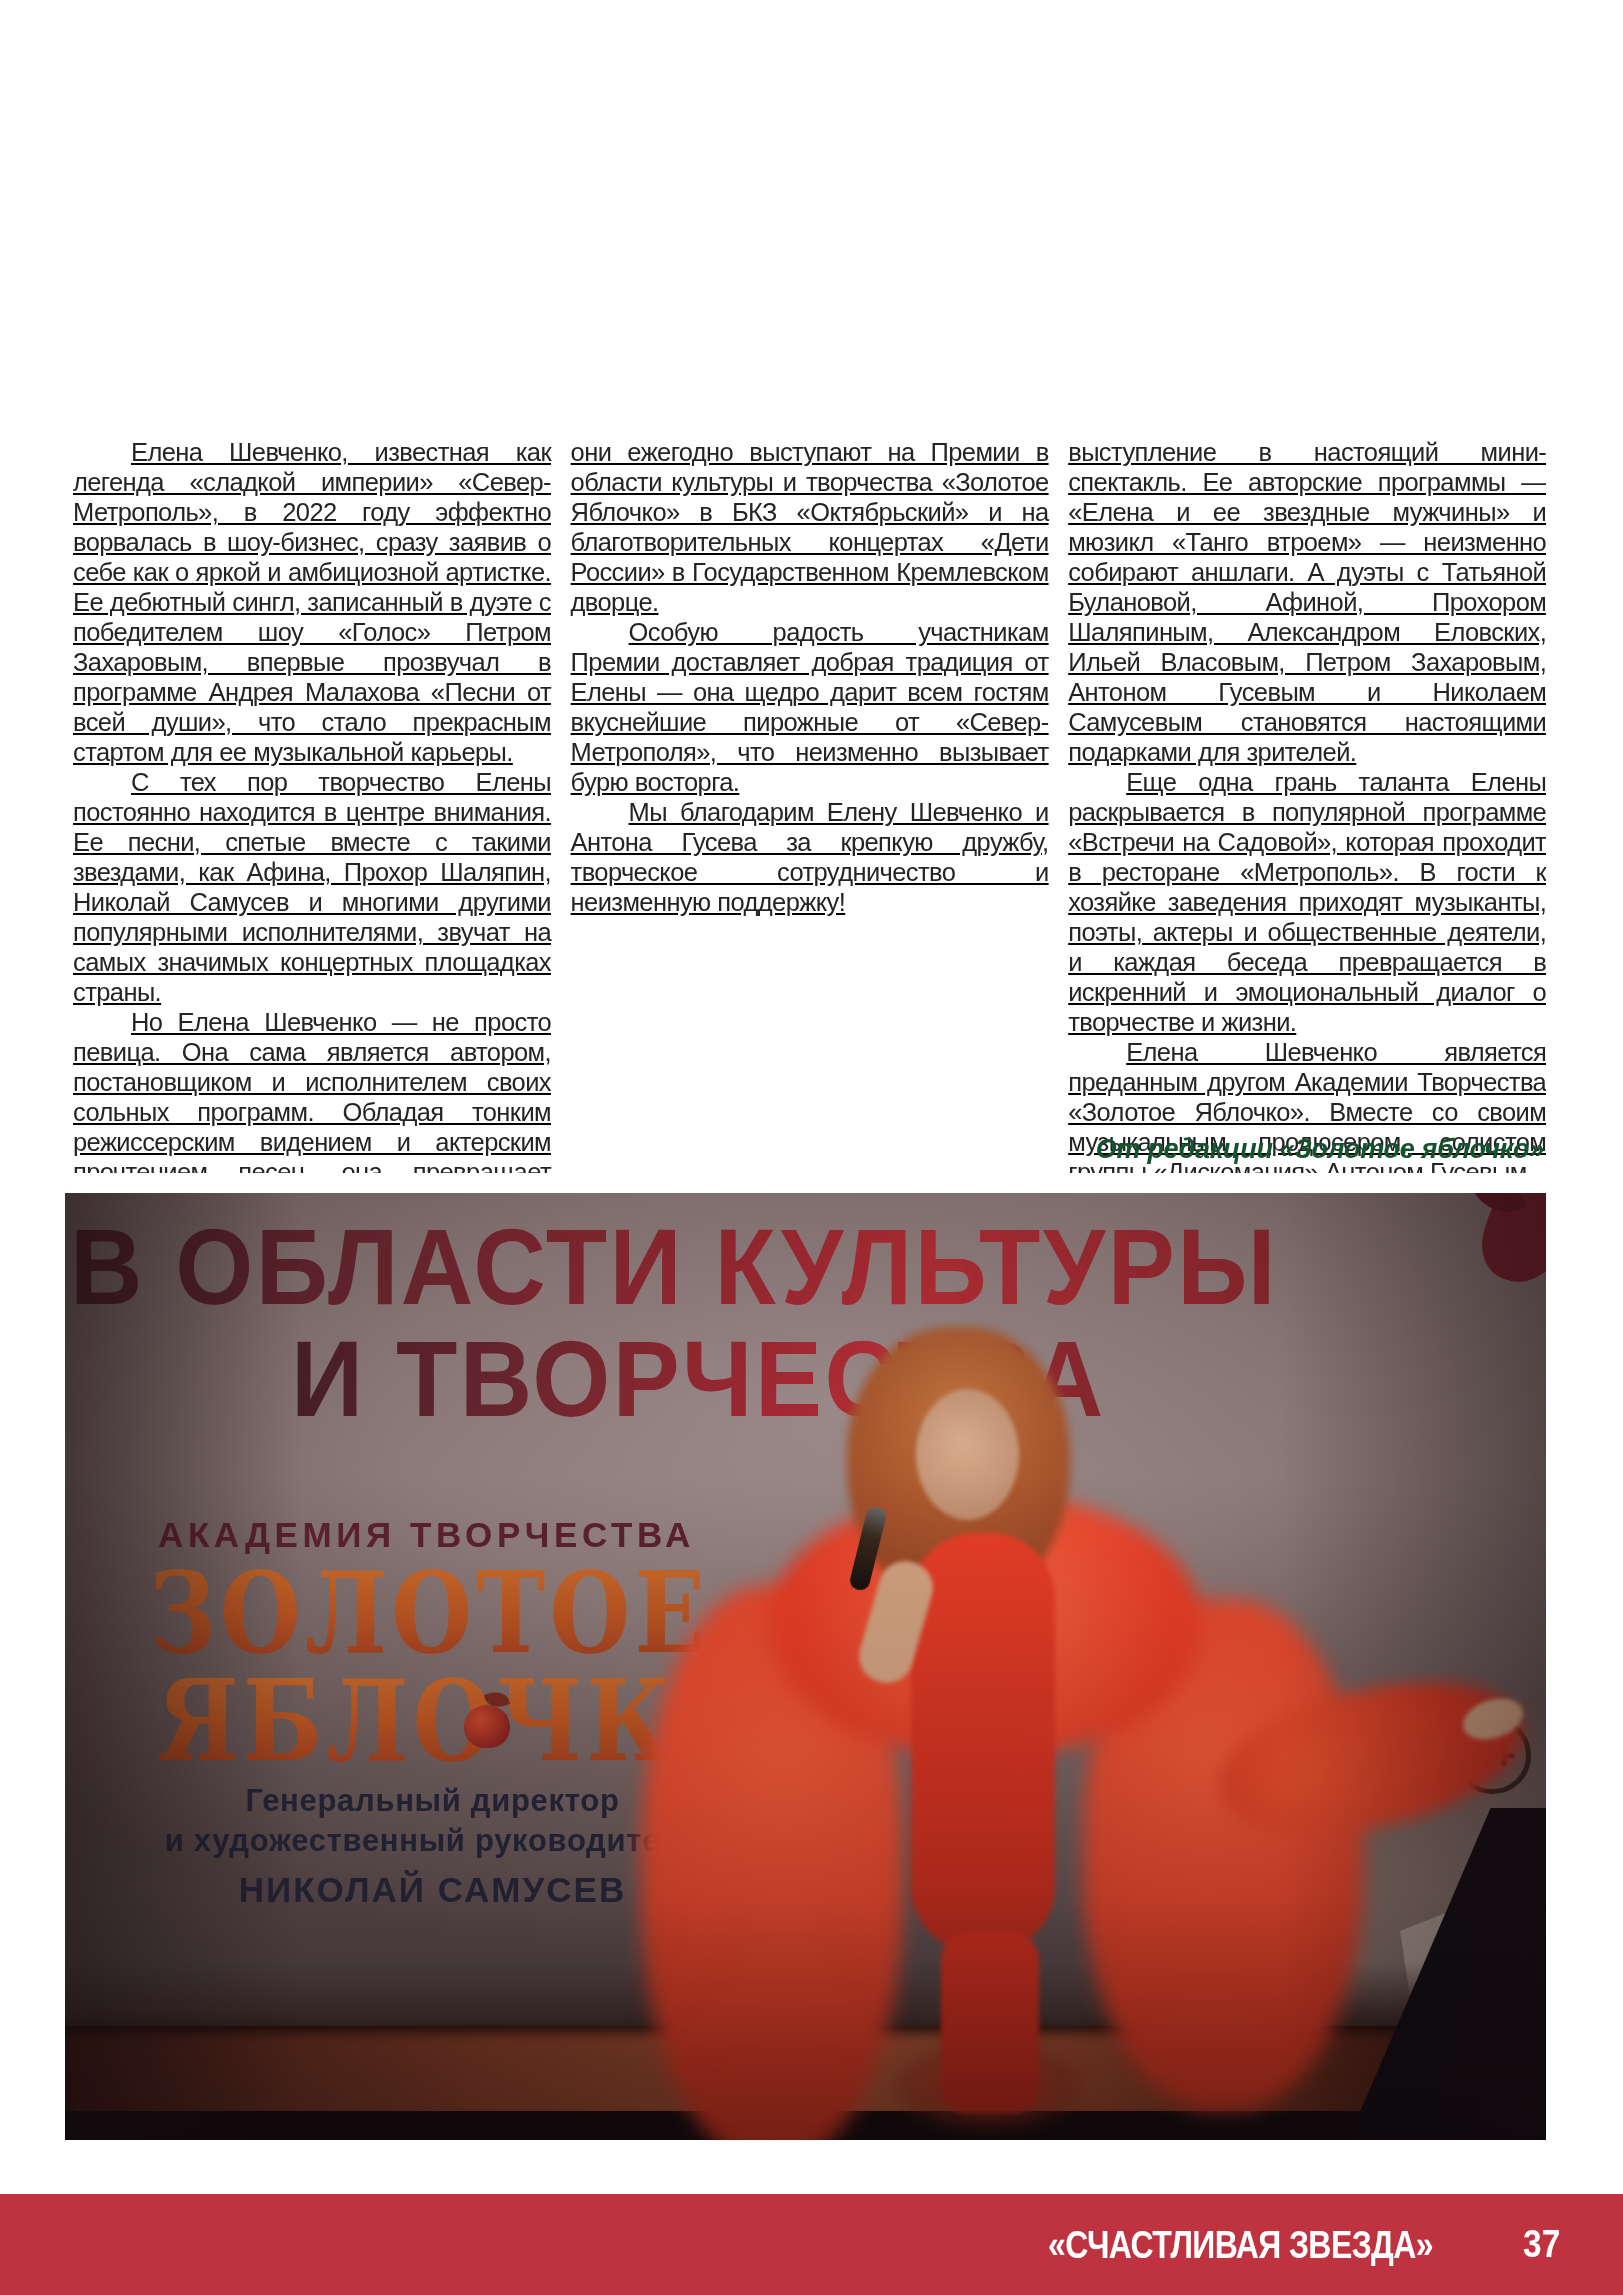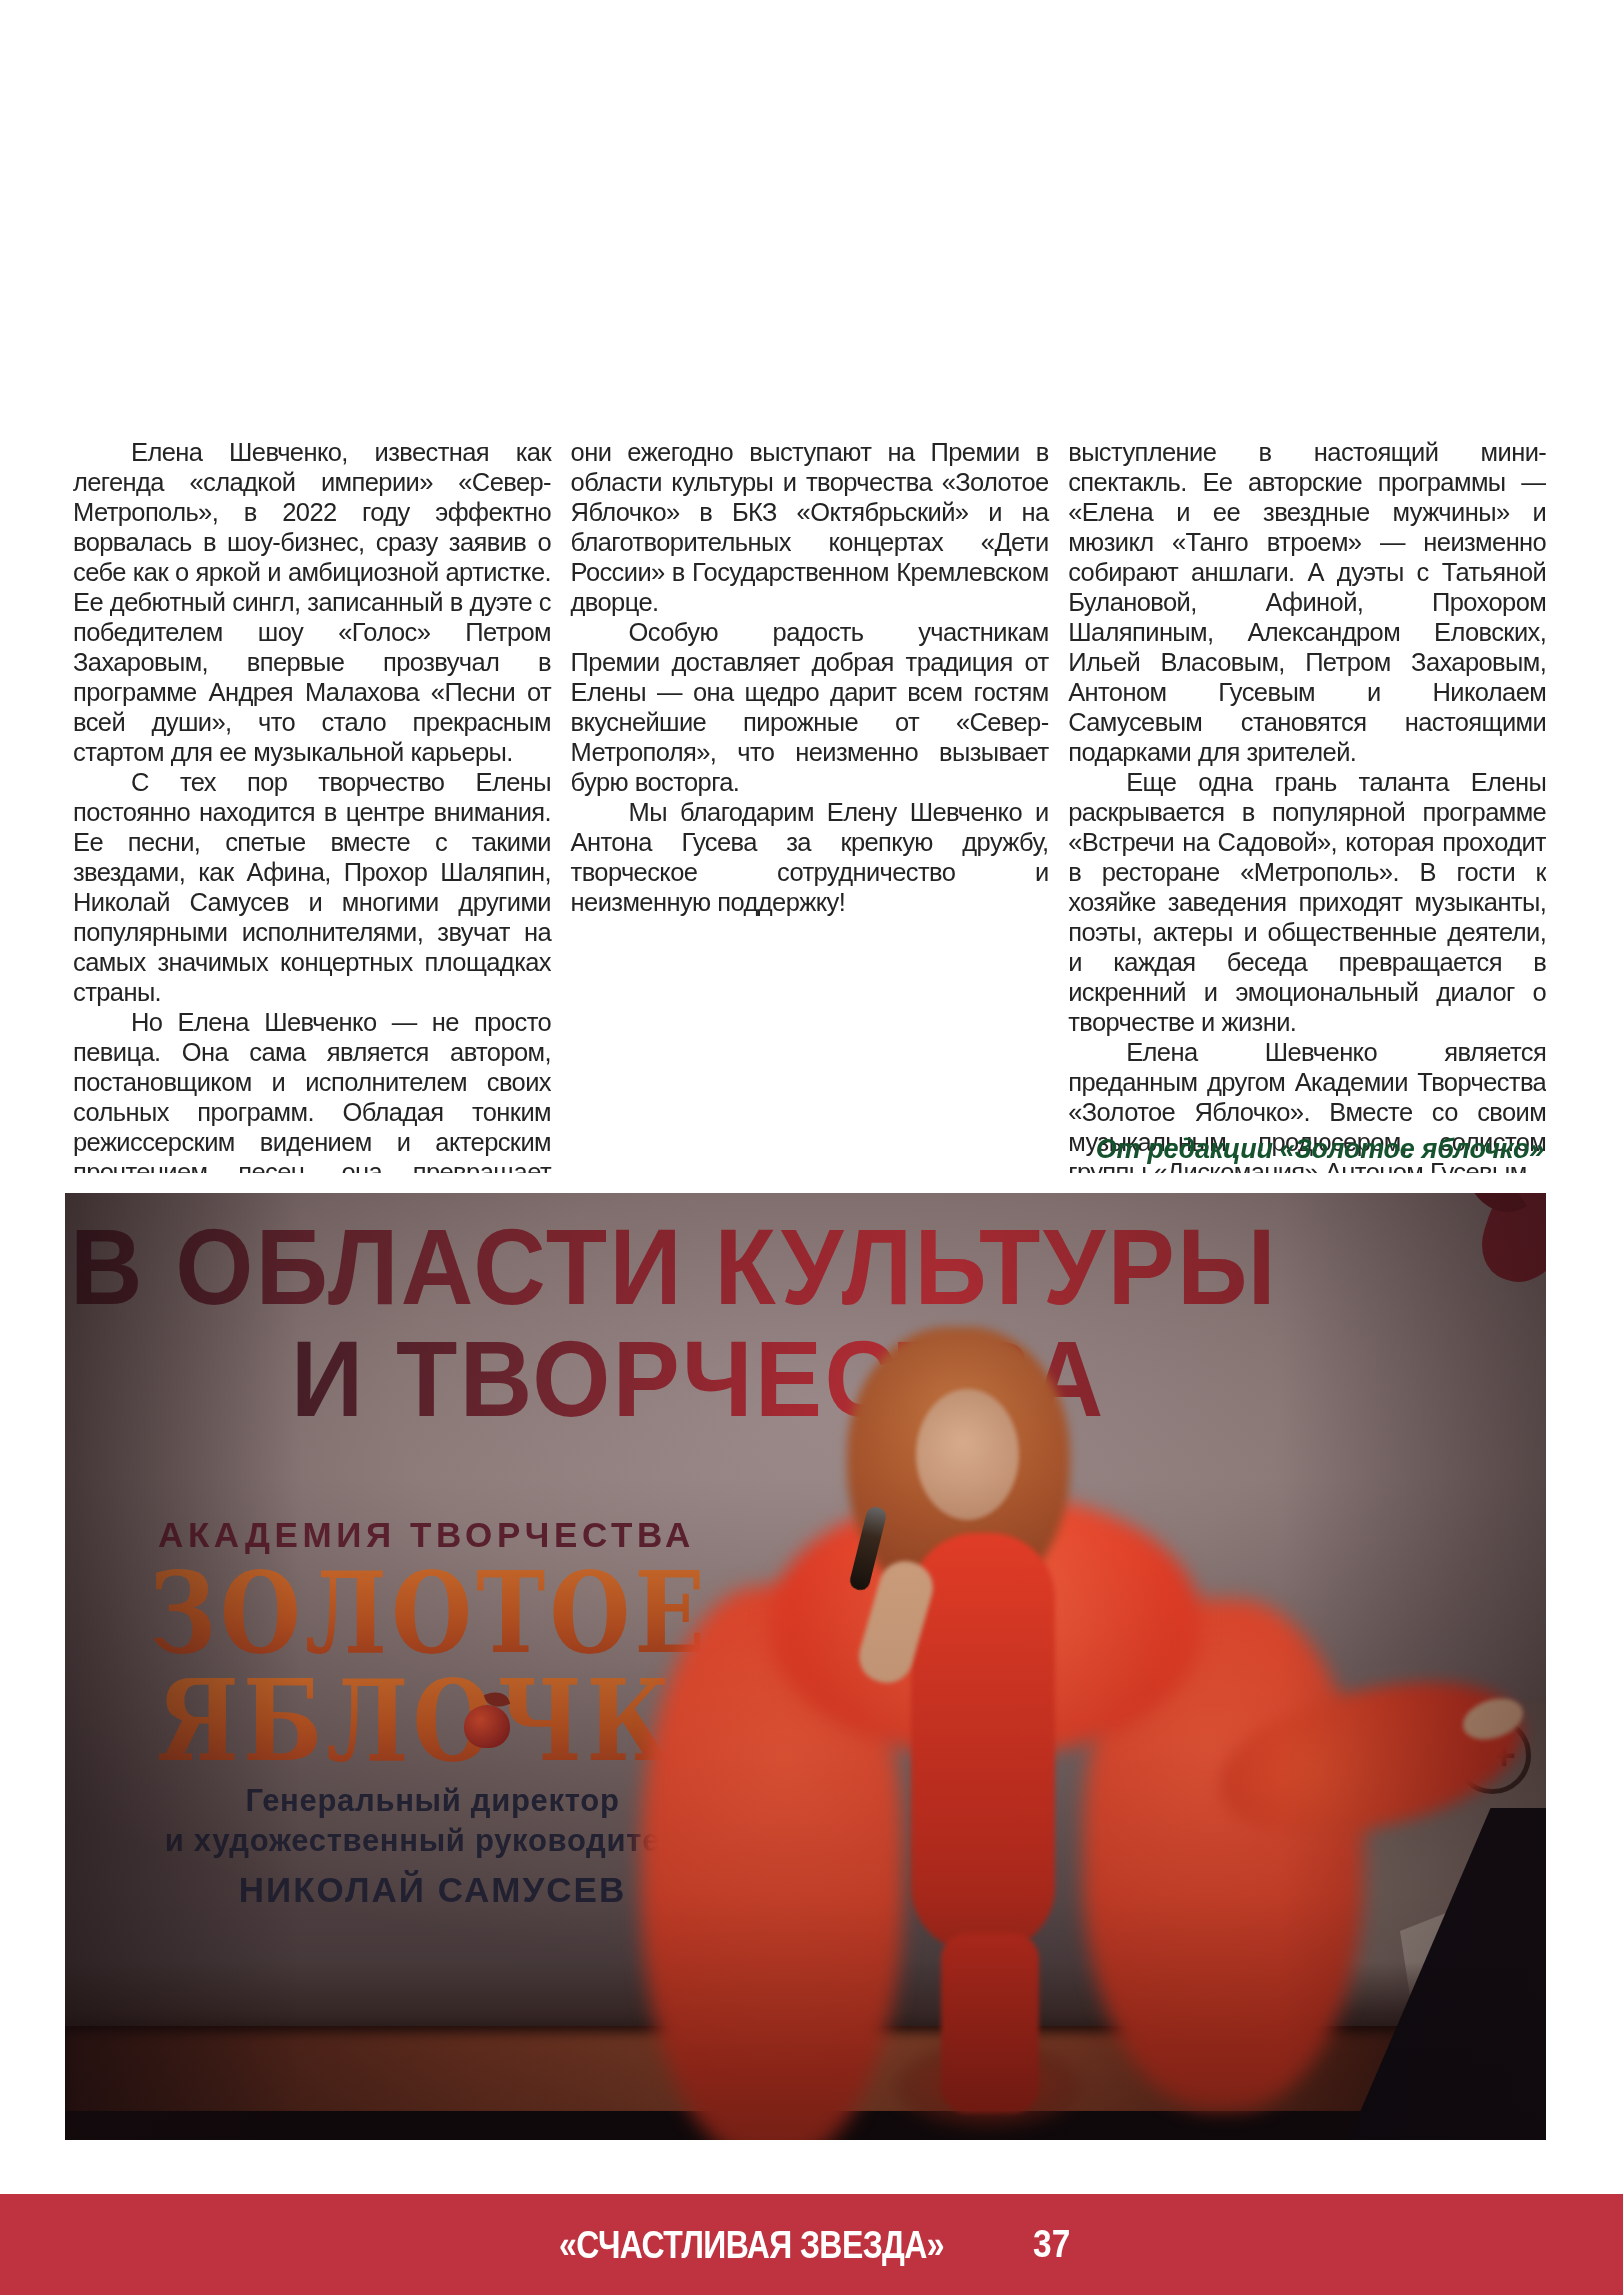--- a/index.html
+++ b/index.html
@@ -10,21 +10,21 @@
   .headline{position:absolute;left:65px;top:103px;}
   .headline .hl-line{
     font-family:"DejaVu Serif",serif;font-weight:bold;
     font-size:99px;line-height:97px;color:#b02533;
     transform:scaleX(0.76);transform-origin:left center;white-space:nowrap;
     letter-spacing:0.7px;}
 
   
   .columns{position:absolute;left:73px;top:437px;width:1473px;height:736px;
            display:flex;gap:19.6px;overflow:hidden;}
-  .col{width:478px;flex:0 0 478px;}
+  .col{width:478px;flex:0 0 478px;text-decoration:underline;}
   .col p{margin:0;font-size:25.5px;line-height:30px;color:#242424;
          text-align:justify;letter-spacing:-0.6px;word-spacing:0.3px;}
   .col p.indent{text-indent:58px;}
   .credit{position:absolute;right:79px;top:1134px;width:589px;text-align:right;
           font-style:italic;font-weight:600;font-size:27px;color:#14532d;
           letter-spacing:-0.3px;}
 
   
   .photo{position:absolute;left:65px;top:1193px;width:1481px;height:947px;overflow:hidden;
          background:radial-gradient(ellipse 75% 60% at 52% 22%, #a59393 0%, #93817f 40%, #7b6a69 66%, #5c4d4e 100%);}
@@ -115,21 +115,21 @@
   .legs{left:876px;top:740px;width:98px;height:180px;border-radius:26px;
      background:linear-gradient(180deg,#dd311f,#c62b1a);filter:blur(2.6px);}
 
   .vignette{left:0;top:0;width:1481px;height:947px;
      background:
        linear-gradient(90deg, rgba(22,11,13,0.5) 0%, rgba(22,11,13,0) 16%, rgba(22,11,13,0) 82%, rgba(22,11,13,0.35) 100%),
        linear-gradient(180deg, rgba(35,22,24,0.18) 0%, rgba(30,18,20,0.05) 30%, rgba(24,13,15,0.22) 74%, rgba(12,6,8,0.5) 100%);}
 
   
   .footer{position:absolute;left:0;top:2194px;width:1623px;height:101px;background:#bf3340;
-          display:flex;align-items:center;justify-content:center;
+          display:flex;align-items:center;justify-content:flex-end;
           padding:0 63px 0 69px;box-sizing:border-box;}
   .footer .ftitle{color:#fff;font-weight:bold;font-size:39px;letter-spacing:-0.7px;
           transform:scaleX(0.82);transform-origin:left center;white-space:nowrap;}
   .footer .fpage{color:#fff;font-weight:bold;font-size:38px;transform:scaleX(0.88);transform-origin:right center;}
 </style>
 </head>
 <body>
 
 <div class="page">
 

